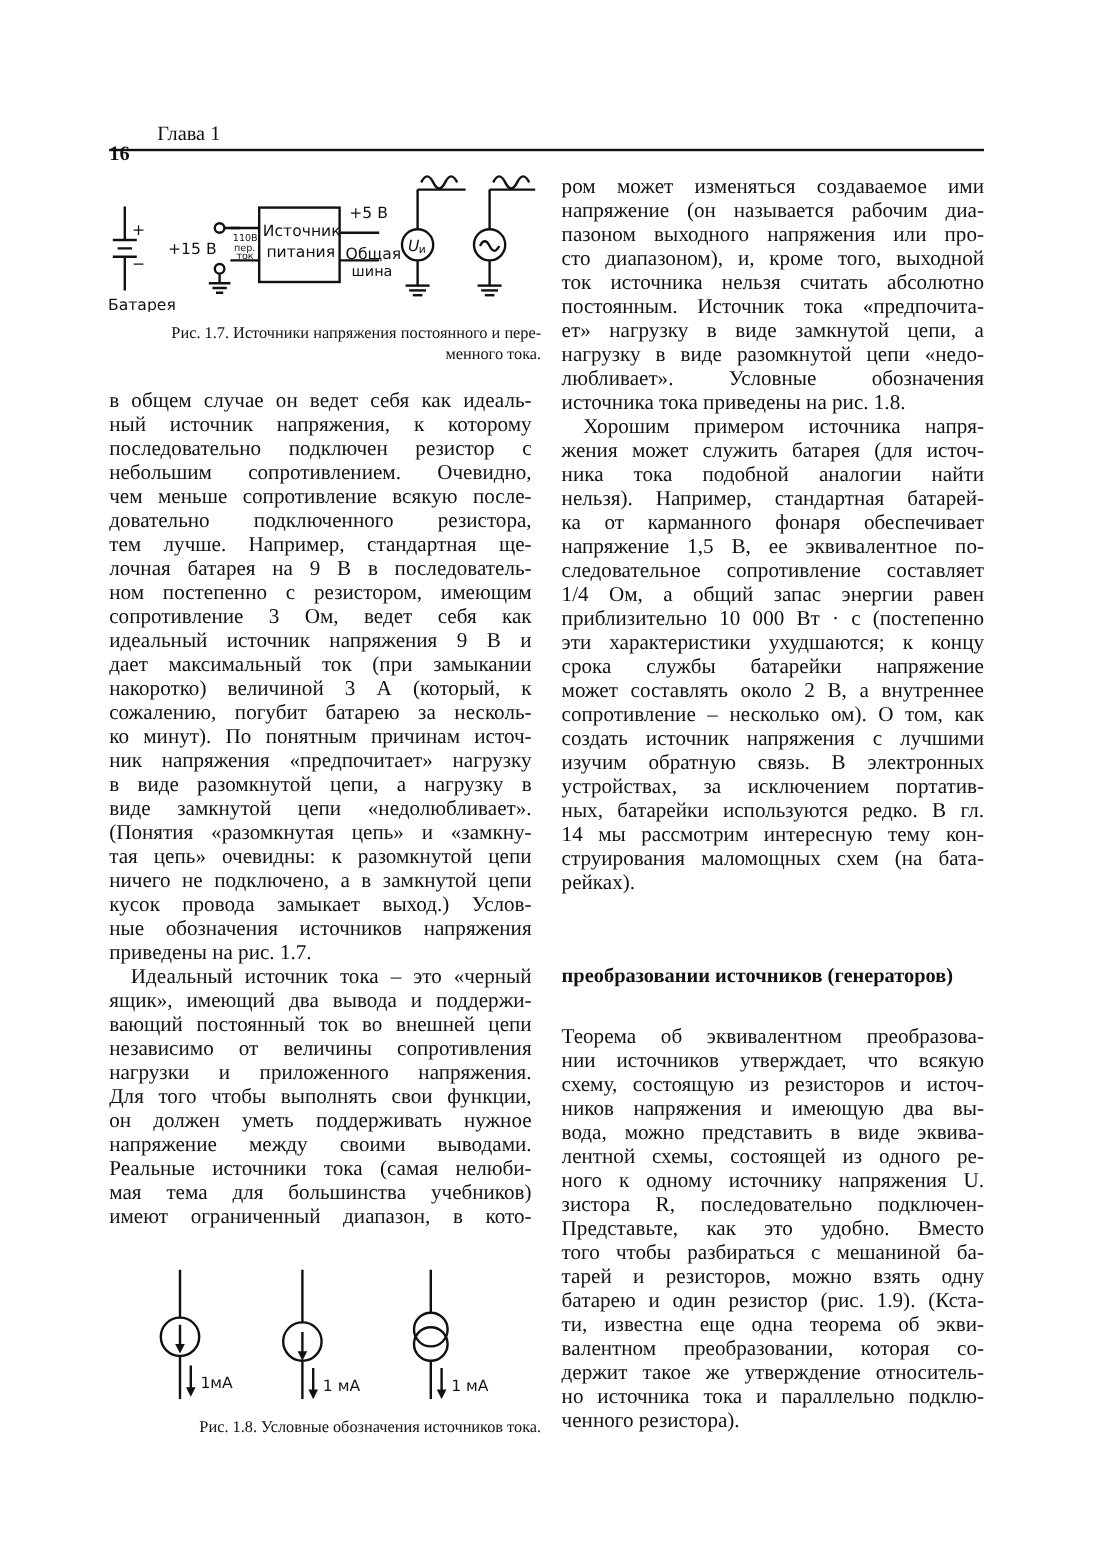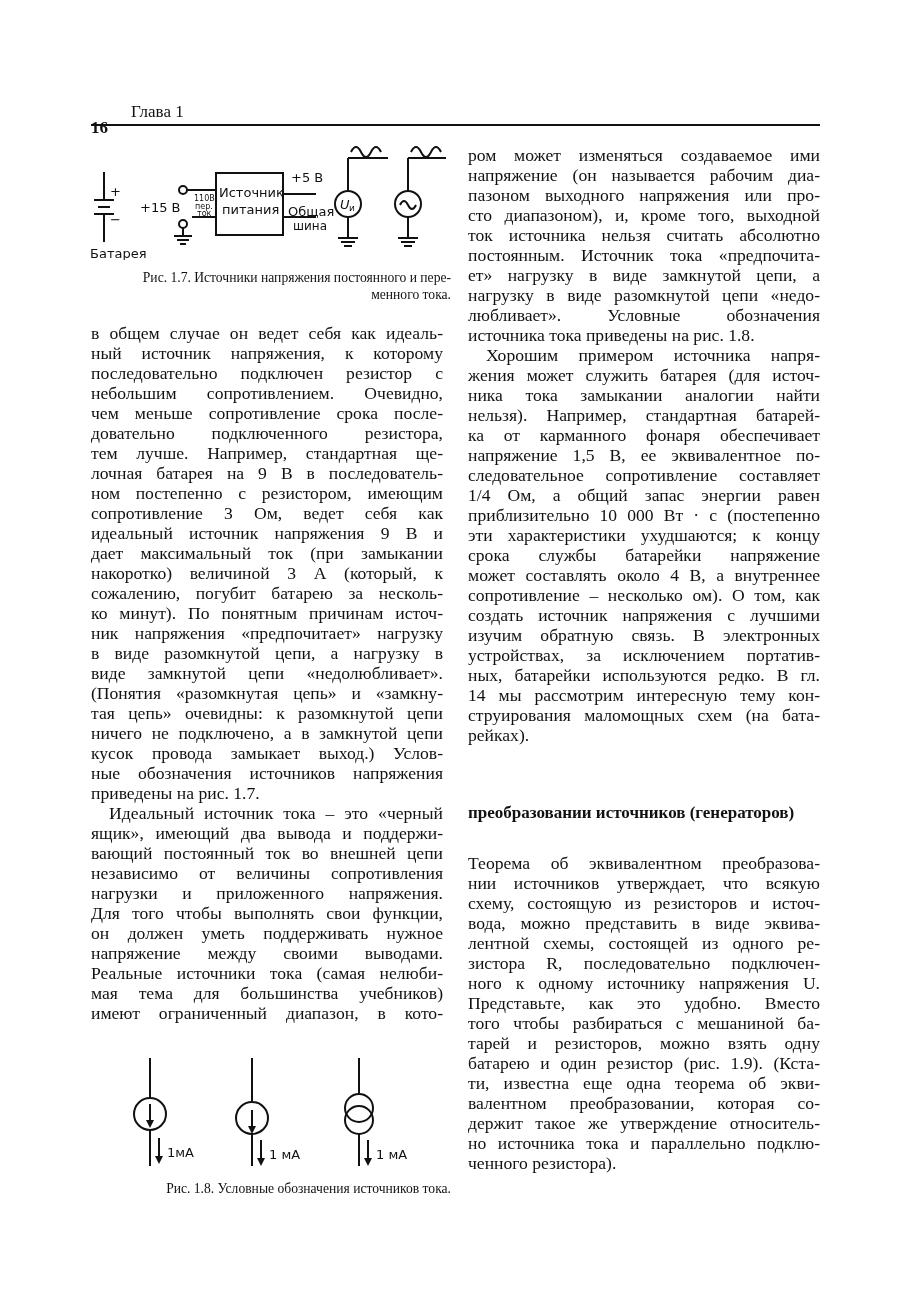--- a/index.html
+++ b/index.html
@@ -92,21 +92,21 @@
   <span class="cl">Рис. 1.7. Источники напряжения постоянного и пере-</span>
   <span class="cl">менного тока.</span>
 </div>
 
 <div class="col" style="left:91px; top:323px;">
   <div>
     <span class="line">в общем случае он ведет себя как идеаль-</span>
     <span class="line">ный источник напряжения, к которому</span>
     <span class="line">последовательно подключен резистор с</span>
     <span class="line">небольшим сопротивлением. Очевидно,</span>
-    <span class="line">чем меньше сопротивление срока после-</span>
+    <span class="line">чем меньше сопротивление всякую после-</span>
     <span class="line">довательно подключенного резистора,</span>
     <span class="line">тем лучше. Например, стандартная ще-</span>
     <span class="line">лочная батарея на 9 В в последователь-</span>
     <span class="line">ном постепенно с резистором, имеющим</span>
     <span class="line">сопротивление 3 Ом, ведет себя как</span>
     <span class="line">идеальный источник напряжения 9 В и</span>
     <span class="line">дает максимальный ток (при замыкании</span>
     <span class="line">накоротко) величиной 3 А (который, к</span>
     <span class="line">сожалению, погубит батарею за несколь-</span>
     <span class="line">ко минут). По понятным причинам источ-</span>
@@ -180,54 +180,55 @@
     <span class="line">ток источника нельзя считать абсолютно</span>
     <span class="line">постоянным. Источник тока «предпочита-</span>
     <span class="line">ет» нагрузку в виде замкнутой цепи, а</span>
     <span class="line">нагрузку в виде разомкнутой цепи «недо-</span>
     <span class="line">любливает». Условные обозначения</span>
     <span class="line last">источника тока приведены на рис. 1.8.</span>
   </div>
   <div>
     <span class="line indent">Хорошим примером источника напря-</span>
     <span class="line">жения может служить батарея (для источ-</span>
-    <span class="line">ника тока замыкании аналогии найти</span>
+    <span class="line">ника тока подобной аналогии найти</span>
     <span class="line">нельзя). Например, стандартная батарей-</span>
     <span class="line">ка от карманного фонаря обеспечивает</span>
     <span class="line">напряжение 1,5 В, ее эквивалентное по-</span>
     <span class="line">следовательное сопротивление составляет</span>
     <span class="line">1/4 Ом, а общий запас энергии равен</span>
     <span class="line">приблизительно 10 000 Вт · с (постепенно</span>
     <span class="line">эти характеристики ухудшаются; к концу</span>
     <span class="line">срока службы батарейки напряжение</span>
-    <span class="line">может составлять около 4 В, а внутреннее</span>
+    <span class="line">может составлять около 2 В, а внутреннее</span>
     <span class="line">сопротивление – несколько ом). О том, как</span>
     <span class="line">создать источник напряжения с лучшими</span>
     <span class="line">изучим обратную связь. В электронных</span>
     <span class="line">устройствах, за исключением портатив-</span>
     <span class="line">ных, батарейки используются редко. В гл.</span>
     <span class="line">14 мы рассмотрим интересную тему кон-</span>
     <span class="line">струирования маломощных схем (на бата-</span>
     <span class="line last">рейках).</span>
   </div>
 </div>
 
 <div class="heading" style="position:absolute; left:468px; top:803px; width:360px;">
   <span class="hl">преобразовании источников (генераторов)</span>
 </div>
 
 <div class="col" style="left:468px; top:853px;">
   <div>
     <span class="line">Теорема об эквивалентном преобразова-</span>
     <span class="line">нии источников утверждает, что всякую</span>
     <span class="line">схему, состоящую из резисторов и источ-</span>
+    <span class="line">ников напряжения и имеющую два вы-</span>
     <span class="line">вода, можно представить в виде эквива-</span>
     <span class="line">лентной схемы, состоящей из одного ре-</span>
+    <span class="line">ного к одному источнику напряжения U.</span>
     <span class="line">зистора R, последовательно подключен-</span>
-    <span class="line">ного к одному источнику напряжения U.</span>
     <span class="line">Представьте, как это удобно. Вместо</span>
     <span class="line">того чтобы разбираться с мешаниной ба-</span>
     <span class="line">тарей и резисторов, можно взять одну</span>
     <span class="line">батарею и один резистор (рис. 1.9). (Кста-</span>
     <span class="line">ти, известна еще одна теорема об экви-</span>
     <span class="line">валентном преобразовании, которая со-</span>
     <span class="line">держит такое же утверждение относитель-</span>
     <span class="line">но источника тока и параллельно подклю-</span>
     <span class="line last">ченного резистора).</span>
   </div>

